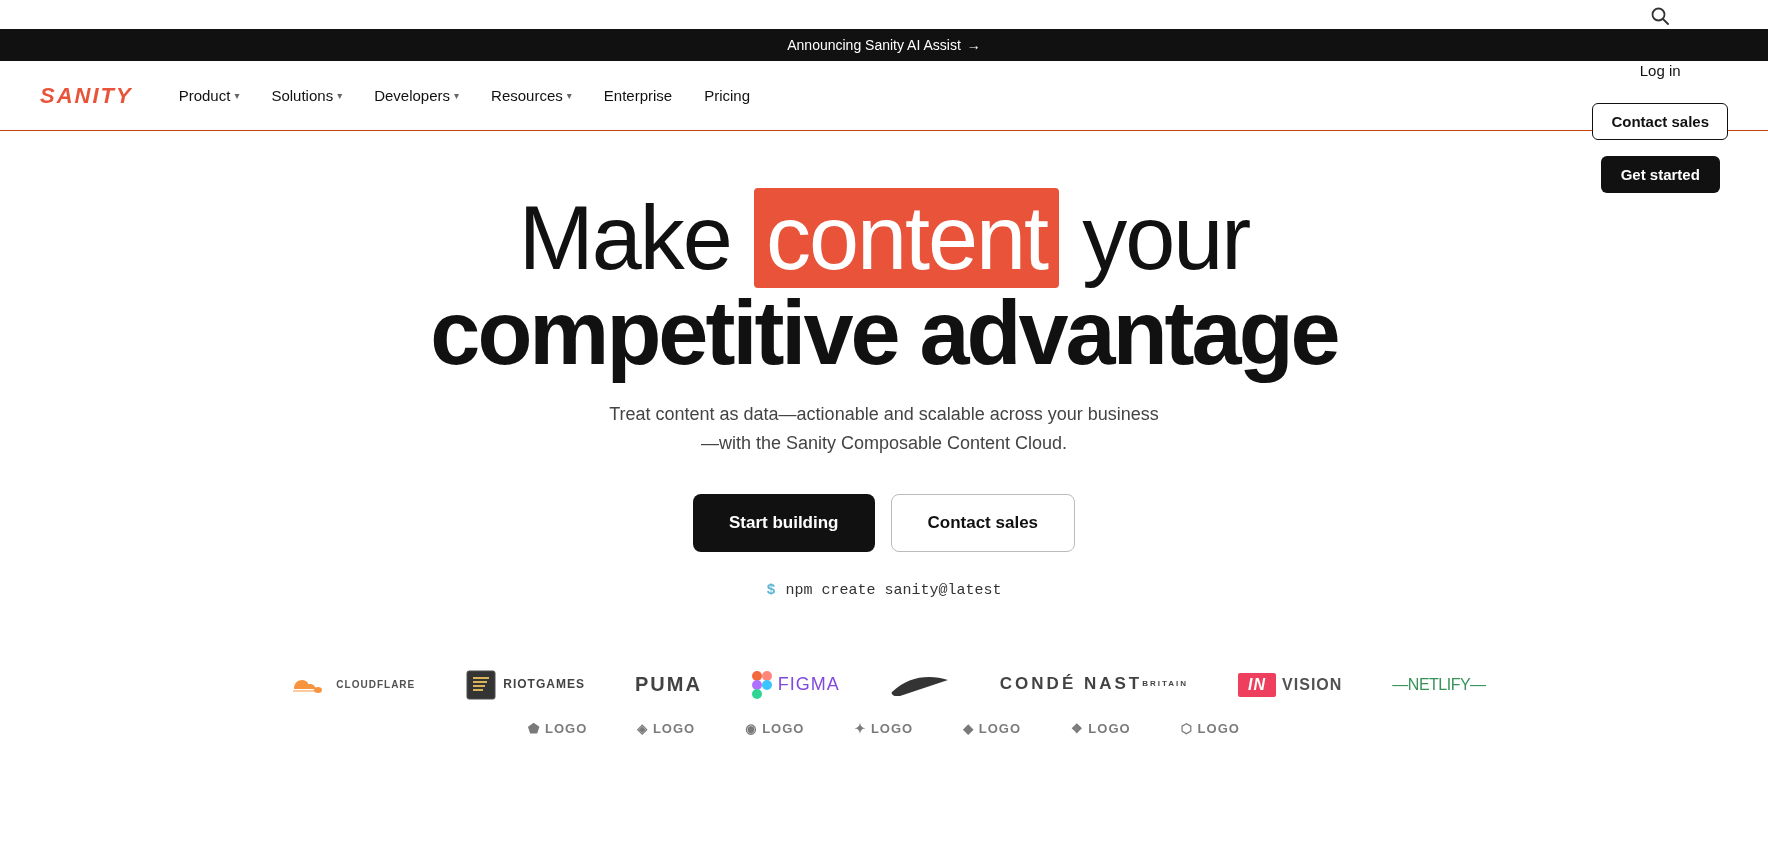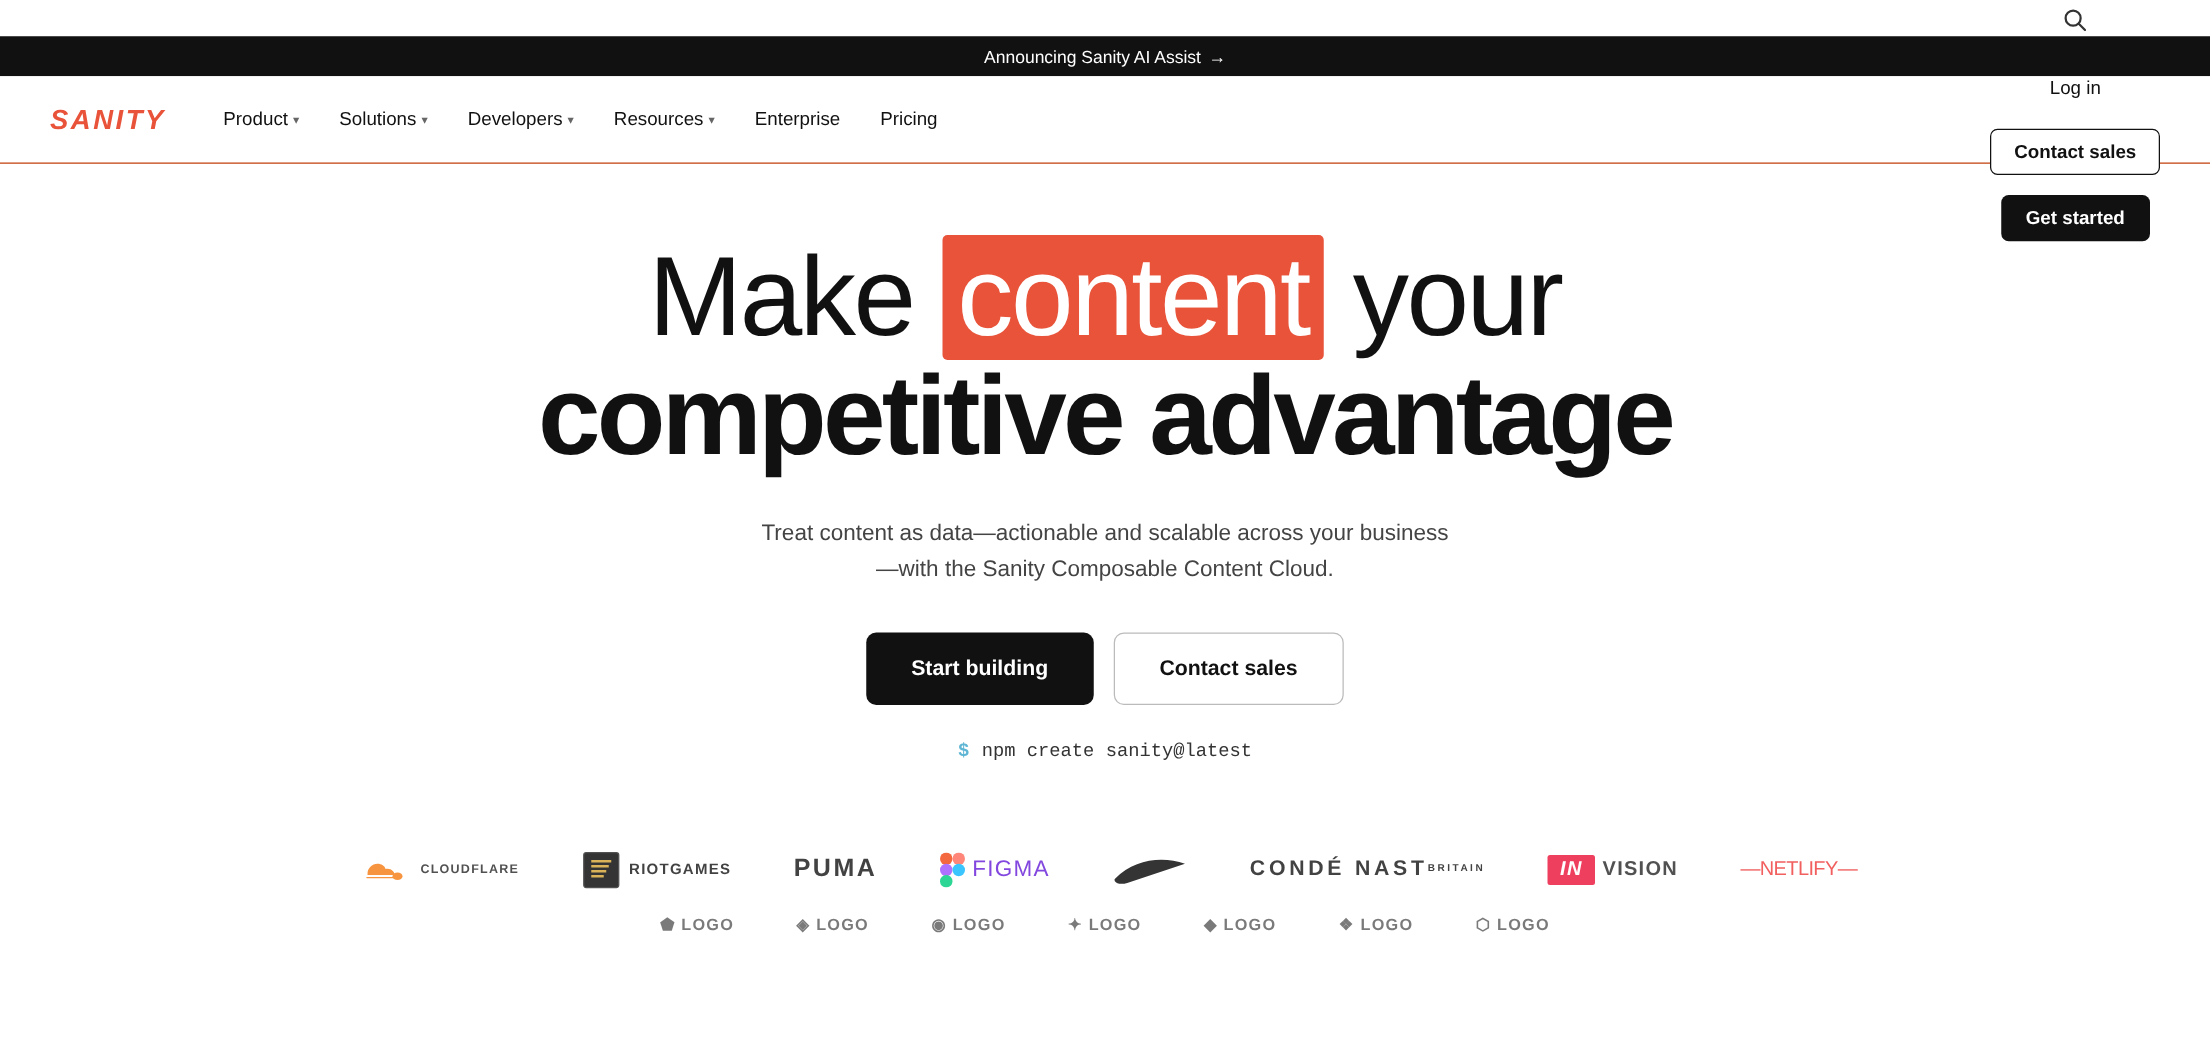--- a/index.html
+++ b/index.html
@@ -142,21 +142,21 @@
       color: #fff;
       padding: 0 12px;
       border-radius: 4px;
       display: inline;
     }
     .hero-subtext {
       font-size: 18px;
       color: #444;
       line-height: 1.6;
       max-width: 560px;
-      margin: 32px auto 36px;
+      margin: 20px auto 36px;
     }
     .hero-buttons {
       display: flex;
       gap: 16px;
       justify-content: center;
       margin-bottom: 28px;
     }
     .start-building-btn {
       background: #111;
       color: #fff;
@@ -349,21 +349,21 @@
   </div>
 
   <div class="brand-logo">
     <div style="background:#ec1e42;padding:3px 10px;border-radius:2px;display:flex;gap:1px;align-items:center;">
       <span style="color:#fff;font-weight:900;font-size:16px;font-style:italic;">in</span>
     </div>
     <span style="font-size:16px;font-weight:600;color:#333;letter-spacing:1px;">VISION</span>
   </div>
 
   <div class="brand-logo">
-    <span style="font-size:16px;font-weight:400;letter-spacing:-0.5px;color:#ef4444;">—netlify—</span>
+    <span style="font-size:16px;font-weight:400;letter-spacing:-0.5px;color:#15803d;">—netlify—</span>
   </div>
 
 </div>
 
 <div class="logo-strip-2">
   <div class="brand-logo">
     <span style="font-size:13px;font-weight:700;">⬟ Logo</span>
   </div>
   <div class="brand-logo">
     <span style="font-size:13px;font-weight:700;">◈ Logo</span>

